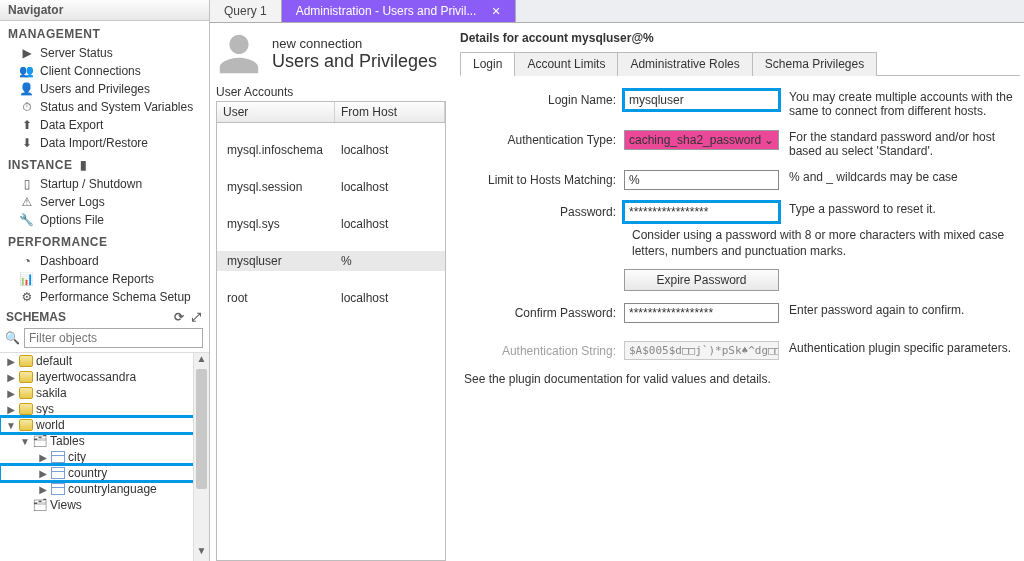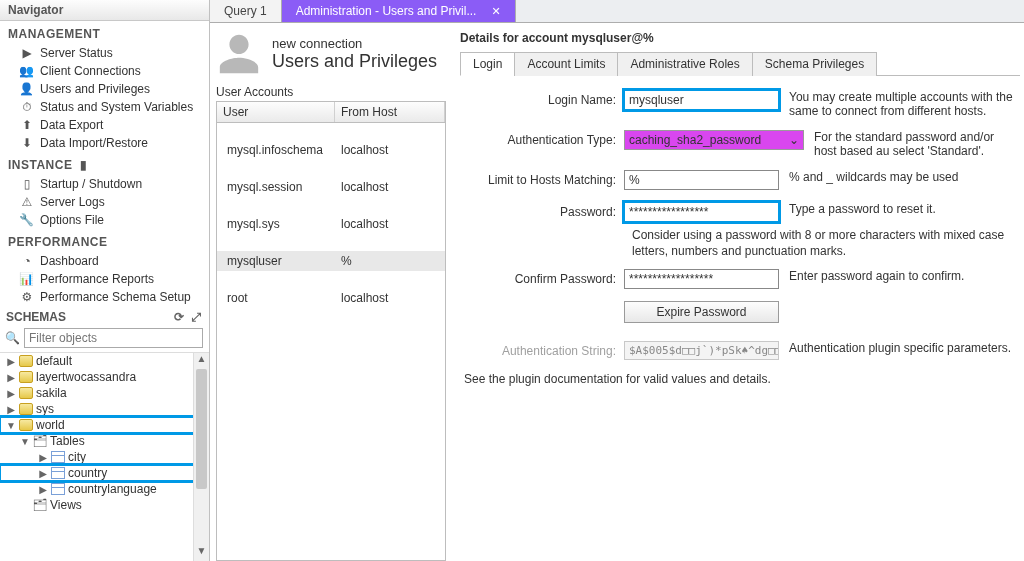--- a/index.html
+++ b/index.html
@@ -56,21 +56,21 @@
 .details { flex:1; padding:8px 4px 0 10px; overflow:hidden;}
 .details-title { font-weight:bold; color:#333; margin-bottom:6px;}
 .dtabs { display:flex; border-bottom:1px solid #bcbcbc; }
 .dtab { padding:4px 12px; border:1px solid #bcbcbc; border-bottom:none; background:#f0f0f0; margin-right:-1px; color:#333; position:relative; top:1px;}
 .dtab.active { background:#fff; border-bottom:1px solid #fff;}
 .form { padding:14px 4px 0 4px; }
 .frow { display:flex; align-items:flex-start; margin-bottom:12px; }
 .flabel { width:160px; text-align:right; padding-right:8px; color:#333; padding-top:3px;}
 .flabel.disabled{ color:#a0a0a0;}
 .finput { width:155px; border:1px solid #888; padding:2px 4px; background:#fff; color:#333;}
-.fselect { width:180px; border:1px solid #9a9a9a; padding:2px 4px; background:#d946ef; color:#333; display:flex; justify-content:space-between; align-items:center;}
+.fselect { width:155px; border:1px solid #9a9a9a; padding:2px 4px; background:#ec4899; color:#333; display:flex; justify-content:space-between; align-items:center;}
 .fbutton { width:155px; border:1px solid #9a9a9a; background:linear-gradient(#fdfdfd,#e8e8e8); padding:3px; text-align:center; color:#333;}
 .fhint { margin-left:10px; color:#333; flex:1; font-size:12px; }
 .hl-input { outline:3px solid #0099e6; outline-offset:-1px;}
 .pw-note { margin-left:168px; color:#333; font-size:12px; margin-top:-6px; margin-bottom:10px; line-height:1.3;}
 .auth-str { width:155px; border:1px solid #c8c8c8; padding:2px 4px; background:#f4f4f4; color:#888; font-family:monospace; font-size:11px; overflow:hidden; white-space:nowrap;}
 .doc-note { color:#333; margin-top:4px;}
 .scrollbar { position:absolute; right:0; top:0; bottom:0; width:16px; background:#f0f0f0; border-left:1px solid #ddd;}
 .scroll-thumb{ position:absolute; left:2px; right:2px; top:16px; height:120px; background:#c8c8c8; border-radius:2px;}
 .scroll-btn{ position:absolute; left:0; right:0; height:16px; background:#f0f0f0; text-align:center; font-size:10px; color:#666;}
 .scroll-btn.up{top:0;} .scroll-btn.down{bottom:0;}
@@ -286,36 +286,36 @@
           <div class="flabel">Authentication Type:</div>
           <div class="fselect">
               <span>caching_sha2_password</span>
               <span>⌄</span>
             </div>
           <div class="fhint">For the standard password and/or host based au select 'Standard'.</div>
         </div>
         <div class="frow">
           <div class="flabel">Limit to Hosts Matching:</div>
           <input class="finput" value="%" style="">
-          <div class="fhint">% and _ wildcards may be used</div>
+          <div class="fhint">% and _ wildcards may be case</div>
         </div>
         <div class="frow">
           <div class="flabel">Password:</div>
           <input class="finput hl-input" value="*****************" style="">
           <div class="fhint">Type a password to reset it.</div>
         </div>
         <div class="pw-note">Consider using a password with 8 or more characters with mixed case letters, numbers and punctuation marks.</div>
         <div class="frow">
+          <div class="flabel"></div>
+          <div class="fbutton">Expire Password</div>
+        </div>
+        <div class="frow">
           <div class="flabel">Confirm Password:</div>
           <input class="finput" value="******************" style="">
           <div class="fhint">Enter password again to confirm.</div>
-        </div>
-        <div class="frow">
-          <div class="flabel"></div>
-          <div class="fbutton">Expire Password</div>
         </div>
         <div class="frow" style="margin-top:18px;">
           <div class="flabel disabled">Authentication String:</div>
           <div class="auth-str">$A$005$d□□j`)*pSk♠^dg□□□F</div>
           <div class="fhint">Authentication plugin specific parameters.</div>
         </div>
         <div class="doc-note">See the plugin documentation for valid values and details.</div>
       </div>
     </div>
   </div>

